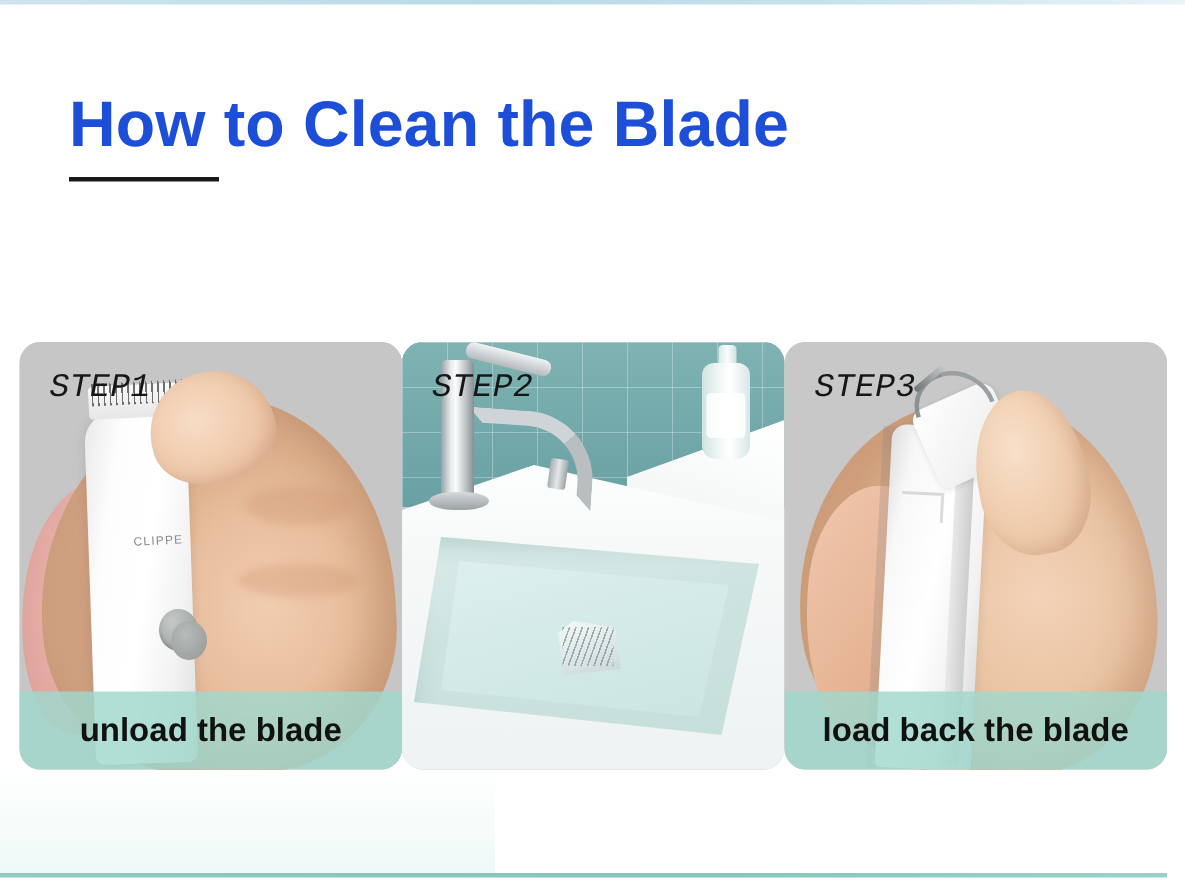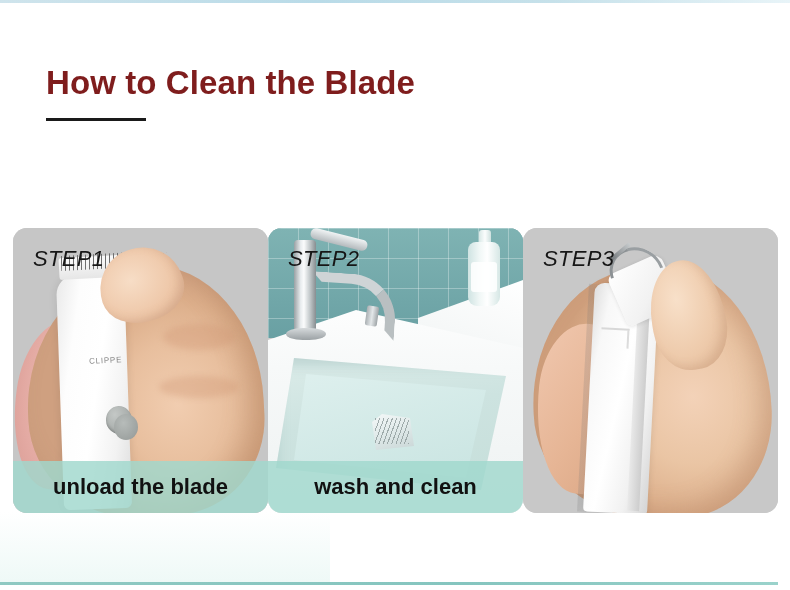--- a/index.html
+++ b/index.html
@@ -22,21 +22,21 @@
     background:linear-gradient(90deg,#8fc9c2 0%,#85c5bf 60%,#9ad2cb 100%);
   }
   .wash-bg{
     position:absolute;left:0;bottom:8px;width:330px;height:70px;
     background:linear-gradient(180deg,rgba(240,250,248,0) 0%,rgba(233,247,244,.75) 100%);
   }
 
   
   .header{position:absolute;left:46px;top:62px;width:700px;}
   .title{
-    font-size:33px;font-weight:700;color:#7f1d1d;letter-spacing:.1px;
+    font-size:43px;font-weight:700;color:#1d4ed8;letter-spacing:.1px;
     line-height:42px;white-space:nowrap;
     font-family:"Liberation Sans","DejaVu Sans",sans-serif;
   }
   .title-underline{
     margin-top:14px;width:100px;height:3px;background:#1a1a1a;
   }
   .subtitle{
     margin-top:16px;font-size:21px;color:#3a3a3a;font-weight:400;
     line-height:28px;white-space:nowrap;
   }
@@ -49,21 +49,21 @@
   .card{
     position:relative;width:255px;height:285px;
     border-radius:14px;overflow:hidden;
     background:#c9c9c9;
     flex:0 0 auto;
   }
   .card .scene{position:absolute;inset:0;overflow:hidden;}
   .step-label{
     position:absolute;left:20px;top:18px;z-index:40;
     font-size:22px;font-style:italic;color:#161616;
-    font-family:Liberation Sans, sans-serif;
+    font-family:Liberation Mono, monospace;
     letter-spacing:.3px;white-space:nowrap;
   }
   .caption{
     position:absolute;left:0;bottom:0;width:100%;height:52px;
     background:rgba(160,216,205,.82);
     display:flex;align-items:center;justify-content:center;
     z-index:50;
   }
   .caption-text{
     font-size:22px;color:#111;font-weight:700;white-space:nowrap;
@@ -345,36 +345,36 @@
         <div class="c2-faucet-col"></div>
         <div class="c2-faucet-arm"></div>
         <div class="c2-faucet-base"></div>
         <div class="c2-bottle-neck"></div>
         <div class="c2-bottle"></div>
         <div class="c2-bottle-label"></div>
         <div class="c2-blade"></div>
         <div class="c2-blade-teeth"></div>
       </div>
       <div class="step-label">STEP2</div>
-      <div class="caption">
-        <span class="caption-text">wash and clean</span>
-      </div>
     </div>
 
     <div class="card">
       <div class="scene">
         <div class="c3-bg"></div>
         <div class="c3-hand"></div>
         <div class="c3-fingers"></div>
         <div class="c3-shadow"></div>
         <div class="c3-device"></div>
         <div class="c3-device-edge"></div>
         <div class="c3-notch"></div>
         <div class="c3-cap"></div>
         <div class="c3-blade-arc"></div>
         <div class="c3-blade-tip"></div>
         <div class="c3-thumb"></div>
       </div>
       <div class="step-label">STEP3</div>
+      <div class="caption">
+        <span class="caption-text">load back the blade</span>
+      </div>
     </div>
 
   </div>
 </div>
 
 </body></html>

